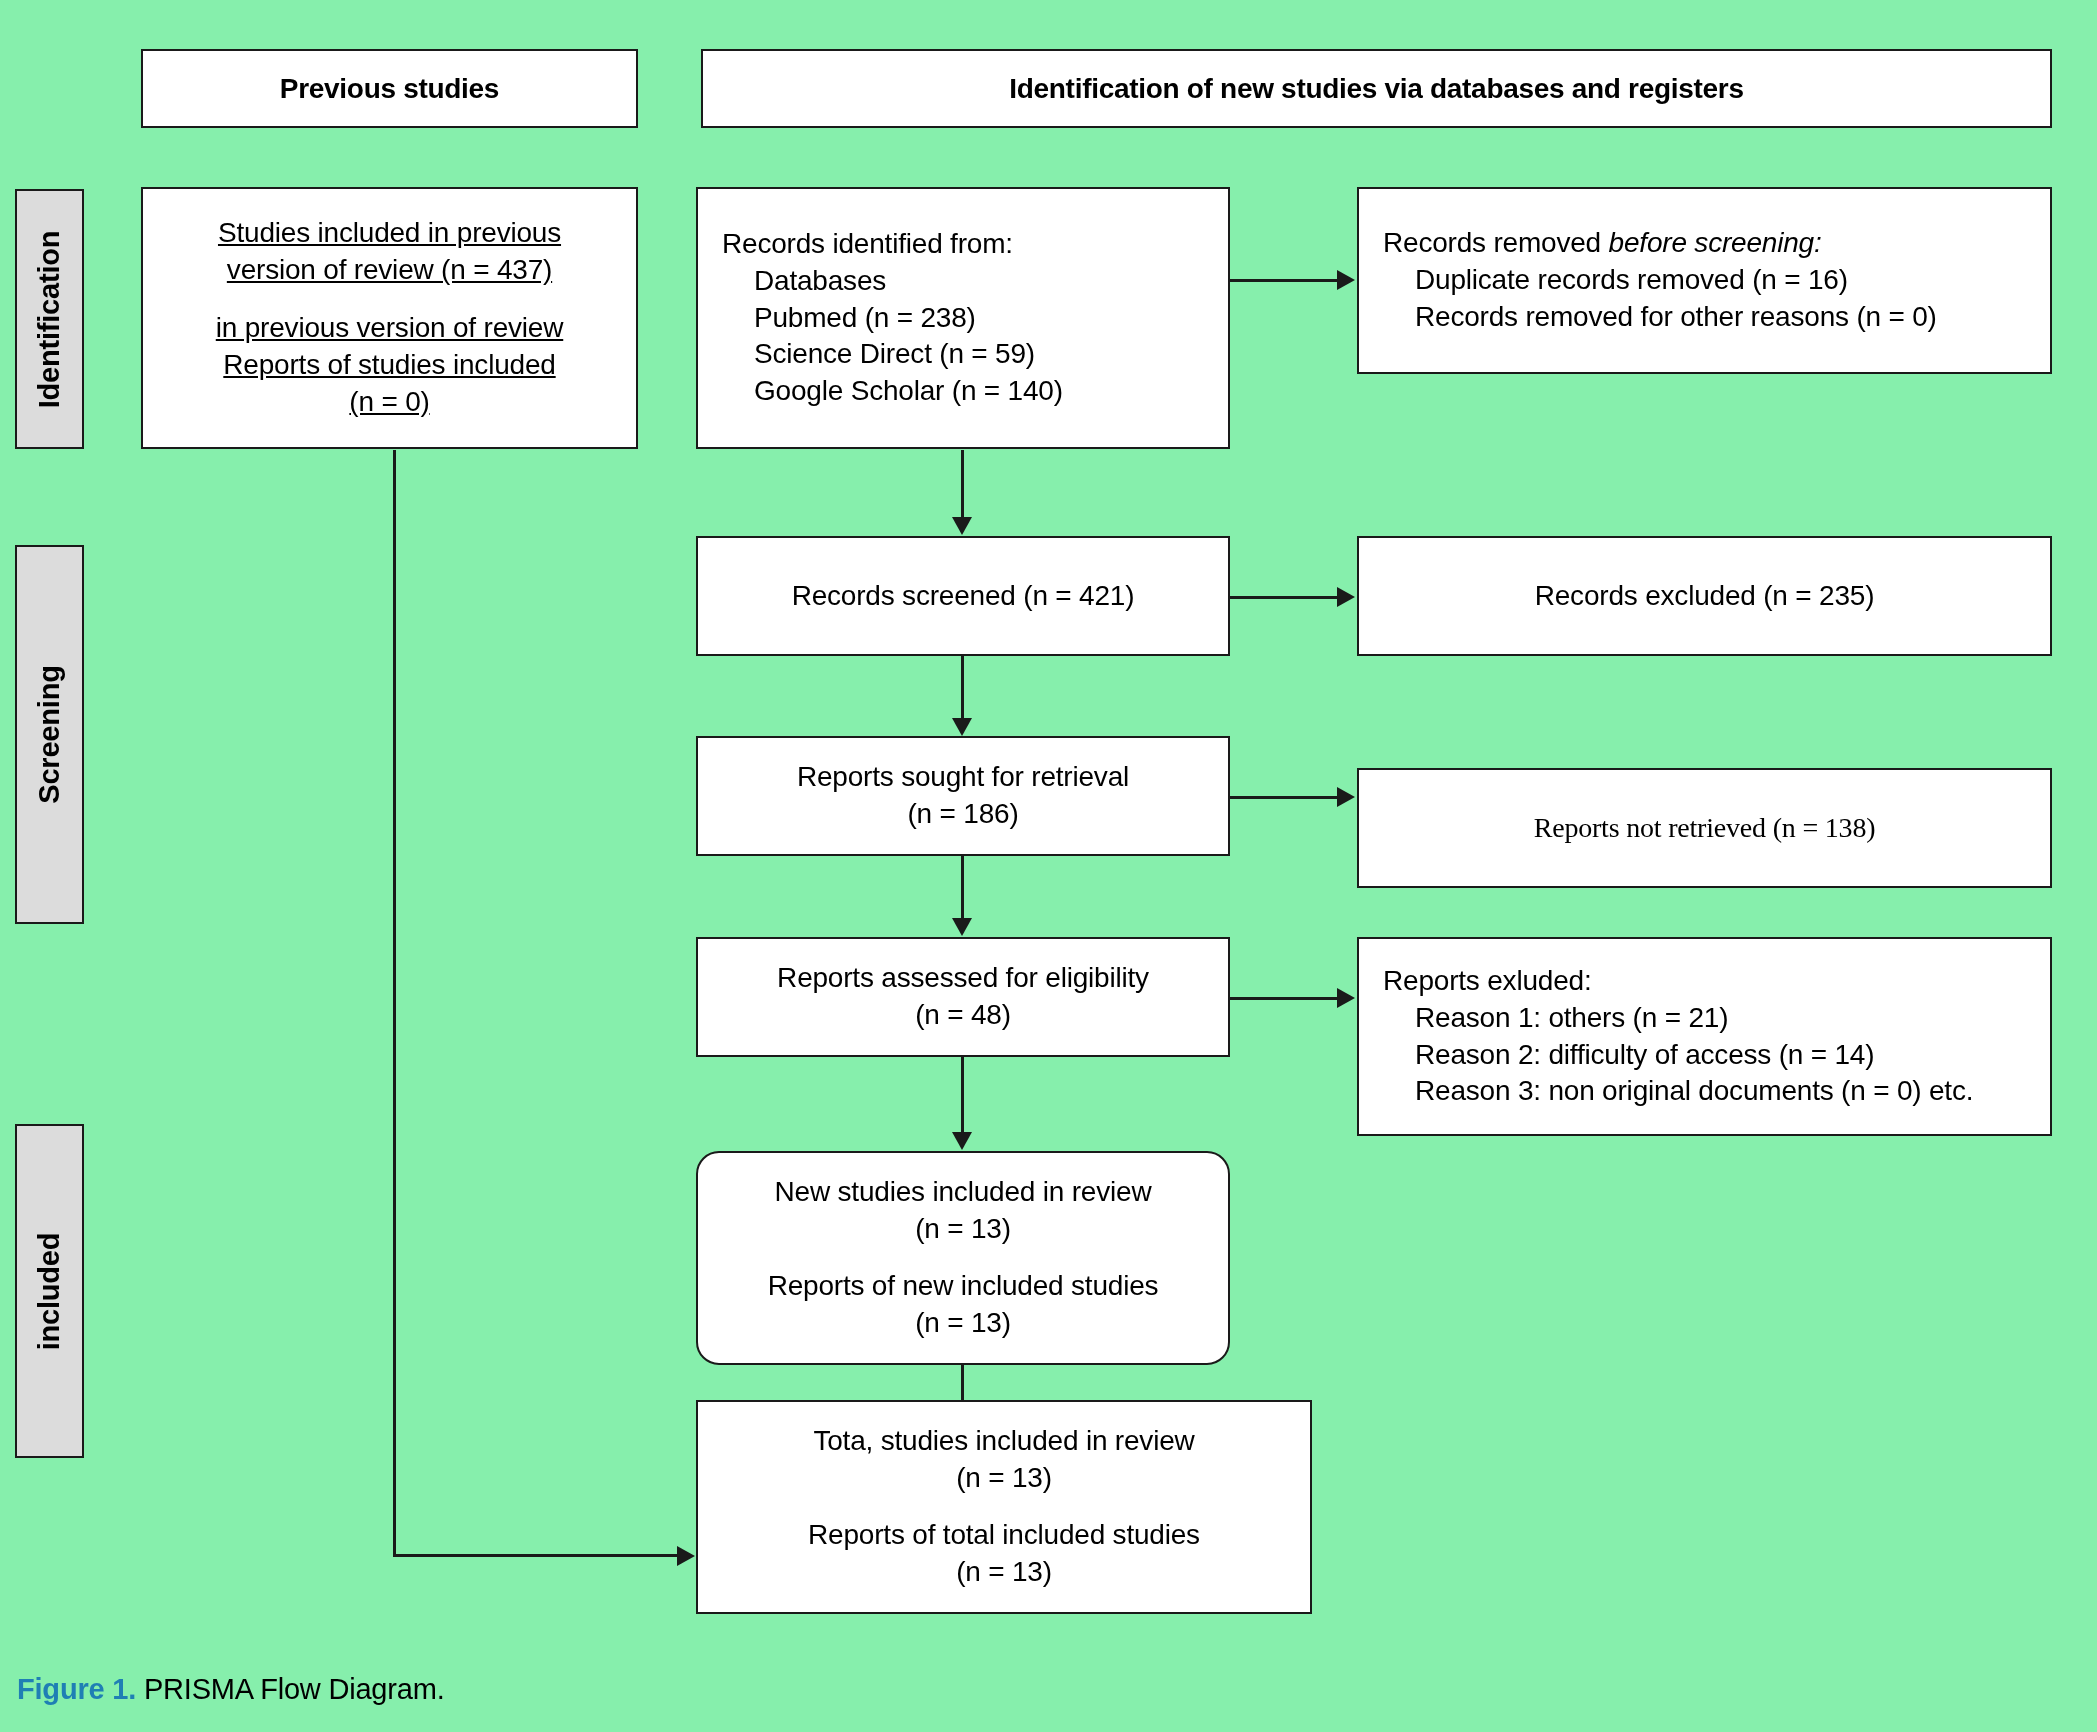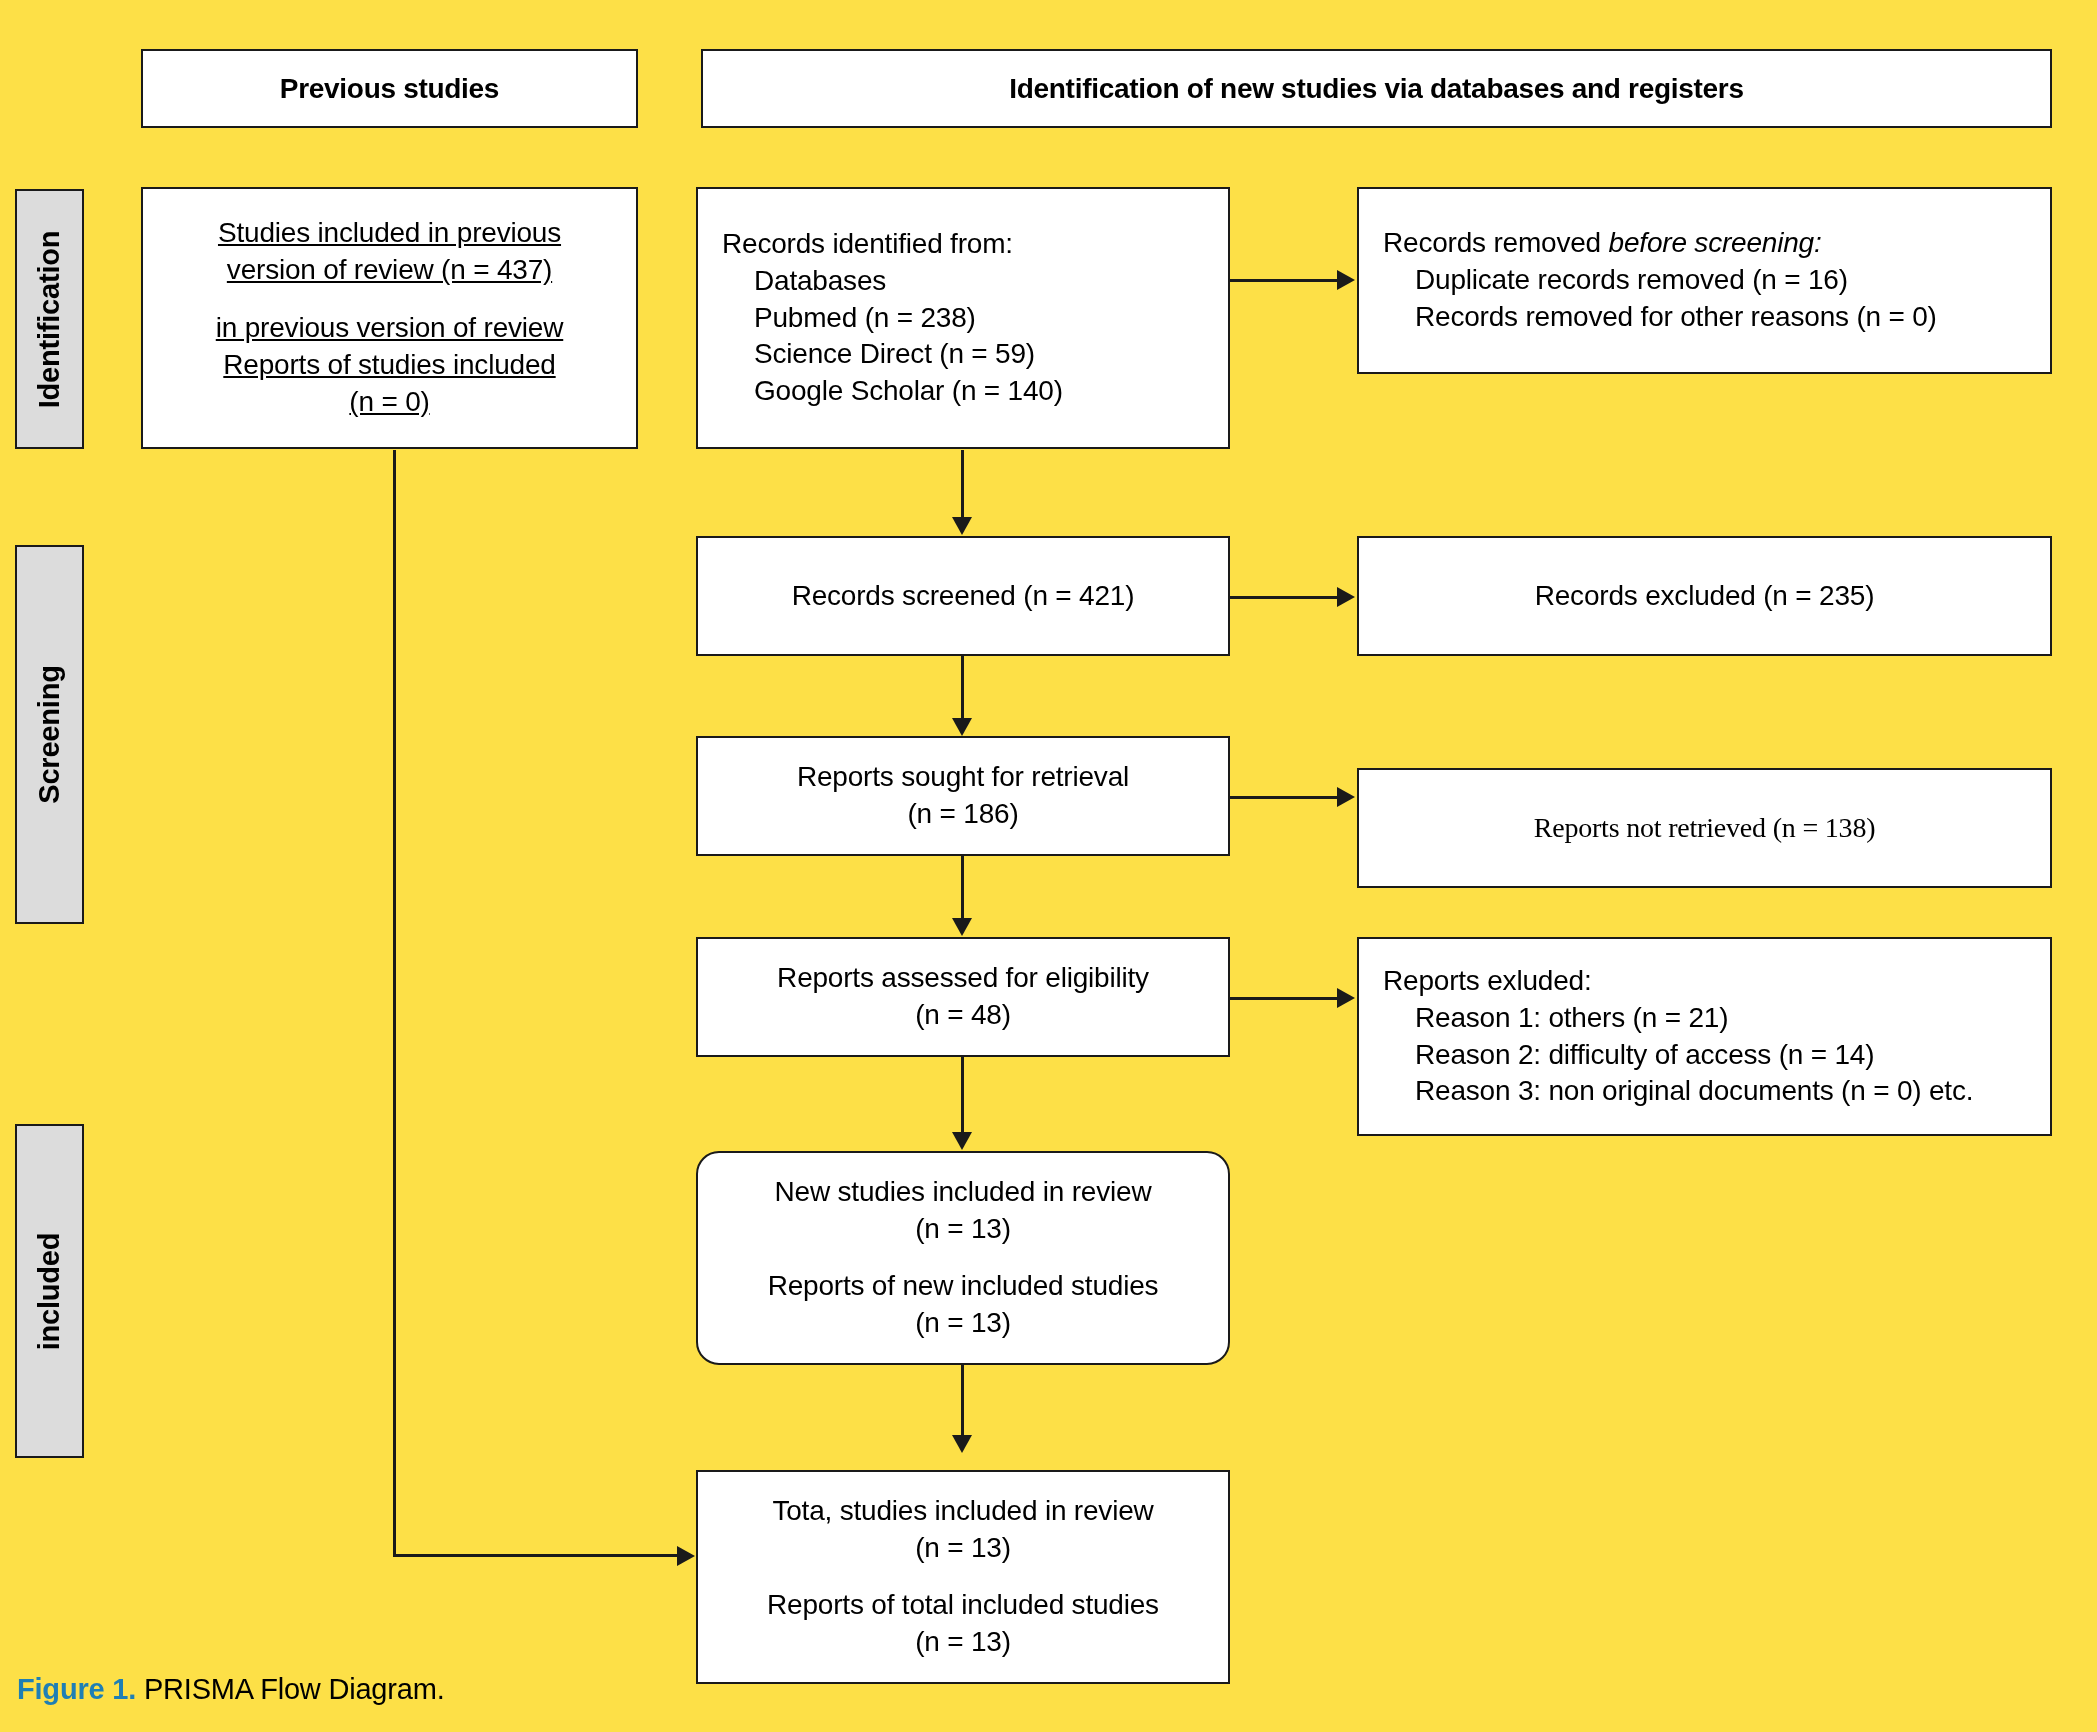--- a/index.html
+++ b/index.html
@@ -8,21 +8,21 @@
     background: #ffffff;
   }
   body {
     font-family: "Liberation Sans", sans-serif;
     color: #000000;
   }
   #canvas {
     position: relative;
     width: 2098px;
     height: 1732px;
-    background: #fde047;
+    background: #86efac;
     overflow: hidden;
   }
 
   
   .box {
     position: absolute;
     box-sizing: border-box;
     border: 2.8px solid #1a1a1a;
     background: #ffffff;
     display: flex;
@@ -246,21 +246,21 @@
       <div class="para">
         <div>Reports of new included studies</div>
         <div>(n = 13)</div>
       </div>
     </div>
   </div>
 
   <div class="ln ln-v" style="left:961px; top:1364px; height:71px;"></div>
   <div class="arrow-down" style="left:952px; top:1435px;"></div>
 
-  <div class="box box-center pad-h" style="left:696px; top:1470px; width:534px; height:214px;">
+  <div class="box box-center pad-h" style="left:696px; top:1400px; width:616px; height:214px;">
     <div class="body-text" style="width:100%;">
       <div class="para">
         <div>Tota, studies included in review</div>
         <div>(n = 13)</div>
       </div>
       <div class="para">
         <div>Reports of total included studies</div>
         <div>(n = 13)</div>
       </div>
     </div>

